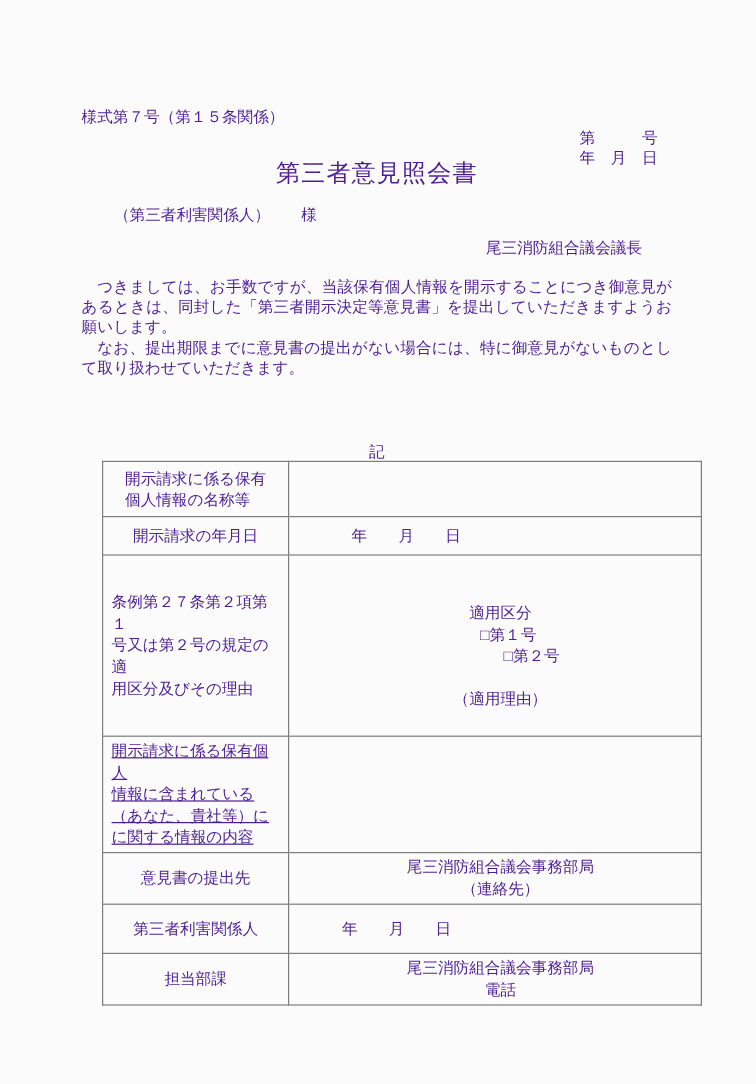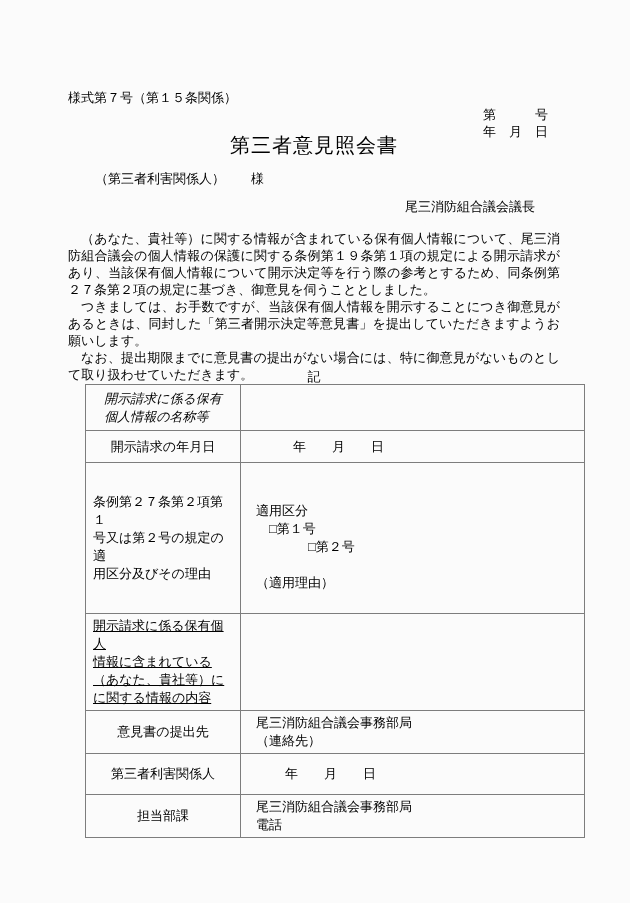--- a/index.html
+++ b/index.html
@@ -6,21 +6,21 @@
     margin: 0;
     padding: 0;
     background: #fbfbfb;
   }
   .page {
     position: relative;
     width: 630px;
     height: 903px;
     background: #fbfbfb;
     font-family: "Liberation Serif", "DejaVu Serif", serif;
-    color: #000000;
+    color: #4c1d95;
     font-size: 13px;
     line-height: 17px;
     overflow: hidden;
   }
   .abs { position: absolute; }
 
   .form-number { left: 68px; top: 89px; }
   .issue-number { right: 82px; top: 106px; }
   .issue-date { right: 82px; top: 123px; text-align: right; }
   .doc-title {
@@ -47,25 +47,25 @@
     line-height: 18px;
   }
   .form-table th, .form-table td {
     border: 1px solid #7d7d7d;
     font-weight: normal;
     padding: 3px 6px;
     white-space: pre-line;
     overflow: hidden;
   }
   .form-table th { width: 142px; text-align: center; vertical-align: middle; }
-  .form-table th .multi { display: inline-block; text-align: left; font-style: italic; }
+  .form-table th .multi { display: inline-block; text-align: left; }
   .form-table th.left { text-align: left; padding-left: 7px; }
   .form-table td { width: 331px; text-align: left; vertical-align: middle; }
   .form-table td.top { vertical-align: top; }
-  .form-table td.ind { padding-left: 15px; }
+  .form-table td.ind { padding-left: 15px; text-align: center; }
   .row-1 { height: 46px; }
   .row-2 { height: 32px; }
   .row-3 { height: 54px; }
   .row-4 { height: 62px; text-decoration: underline; }
   .row-5 { height: 34px; }
   .row-6 { height: 41px; }
   .row-7 { height: 36px; }
   td.date-cell-1 { padding-left: 52px; }
   td.date-cell-2 { padding-left: 44px; }
   .appl-line .gap1 { margin-left: 13px; }
@@ -79,21 +79,20 @@
   <div class="abs form-number">様式第７号（第１５条関係）</div>
   <div class="abs issue-number">第　　　号</div>
   <div class="abs issue-date">年　月　日</div>
 
   <div class="abs doc-title">第三者意見照会書</div>
 
   <div class="abs addressee">（第三者利害関係人）　　様</div>
   <div class="abs sender">尾三消防組合議会議長</div>
 
   <div class="abs body-text">
-    <p>（あなた、貴社等）に関する情報が含まれている保有個人情報について、尾三消防組合議会の個人情報の保護に関する条例第１９条第１項の規定による開示請求があり、当該保有個人情報について開示決定等を行う際の参考とするため、同条例第２７条第２項の規定に基づき、御意見を伺うこととしました。</p>
     <p>つきましては、お手数ですが、当該保有個人情報を開示することにつき御意見があるときは、同封した「第三者開示決定等意見書」を提出していただきますようお願いします。</p>
     <p>なお、提出期限までに意見書の提出がない場合には、特に御意見がないものとして取り扱わせていただきます。</p>
   </div>
 
   <div class="abs record-marker">記</div>
 
   <table class="form-table">
     <tbody>
       <tr class="row-1">
         <th><span class="multi">開示請求に係る保有

